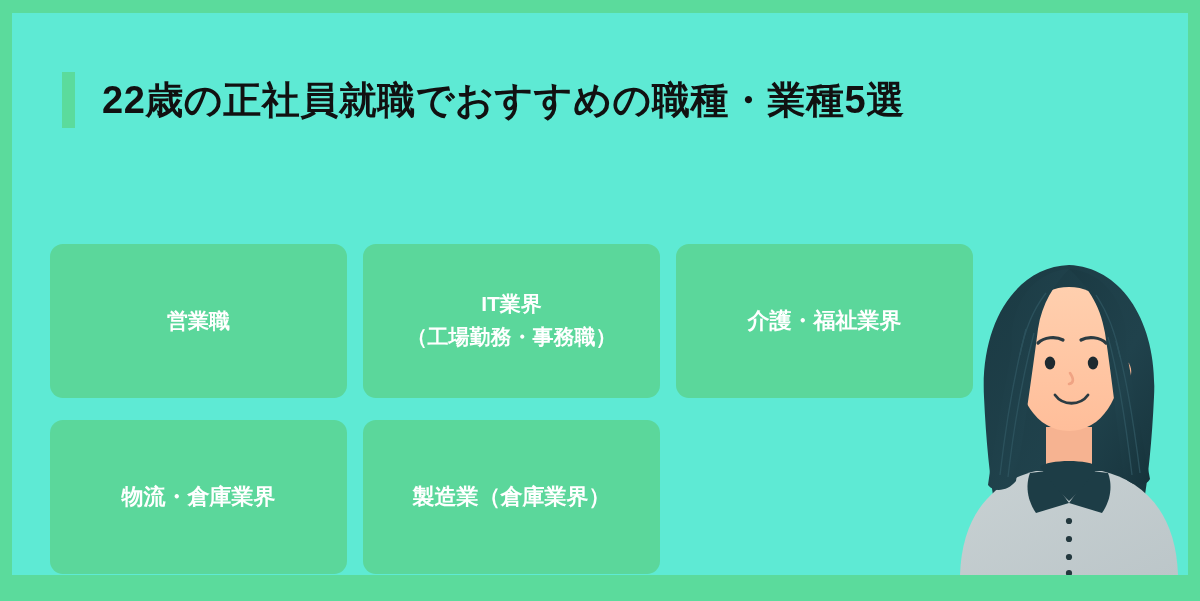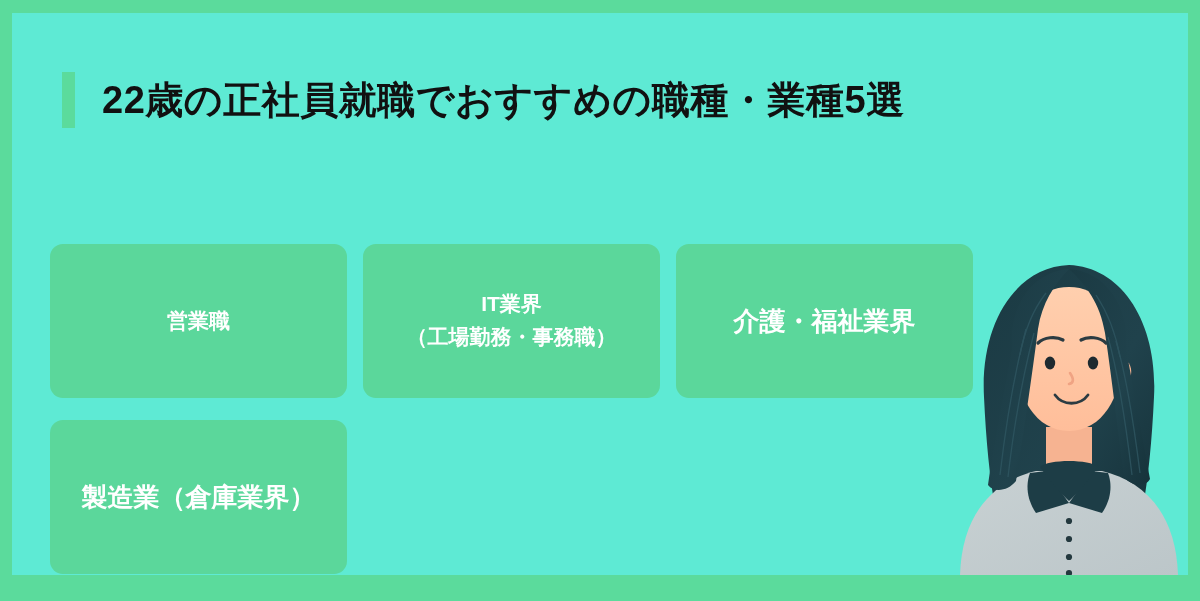--- a/index.html
+++ b/index.html
@@ -81,21 +81,21 @@
   }
   .card.w1 { width: 297px; }
   .card.w2 { width: 297px; }
   .card.w3 { width: 297px; }
   .card-line {
     font-size: 21px;
     line-height: 1.55;
     white-space: nowrap;
   }
   .card-line.single {
-    font-size: 26px;
+    font-size: 22px;
   }
 
   
   .illustration {
     position: absolute;
     right: 0px;
     bottom: 0px;
     width: 238px;
     height: 330px;
   }
@@ -123,20 +123,23 @@
         </div>
         <div class="card w2">
           <div class="card-line">IT業界</div>
           <div class="card-line">（工場勤務・事務職）</div>
         </div>
         <div class="card w3">
           <div class="card-line single">介護・福祉業界</div>
         </div>
       </div>
       <div class="card-row">
+        <div class="card w1">
+          <div class="card-line single">物流・倉庫業界</div>
+        </div>
         <div class="card w2">
           <div class="card-line single">製造業（倉庫業界）</div>
         </div>
       </div>
     </div>
 
     <div class="illustration">
       <svg viewBox="0 0 238 330" xmlns="http://www.w3.org/2000/svg" aria-hidden="true">
         <defs>
           <linearGradient id="hairGrad" x1="0" y1="0" x2="1" y2="1">

